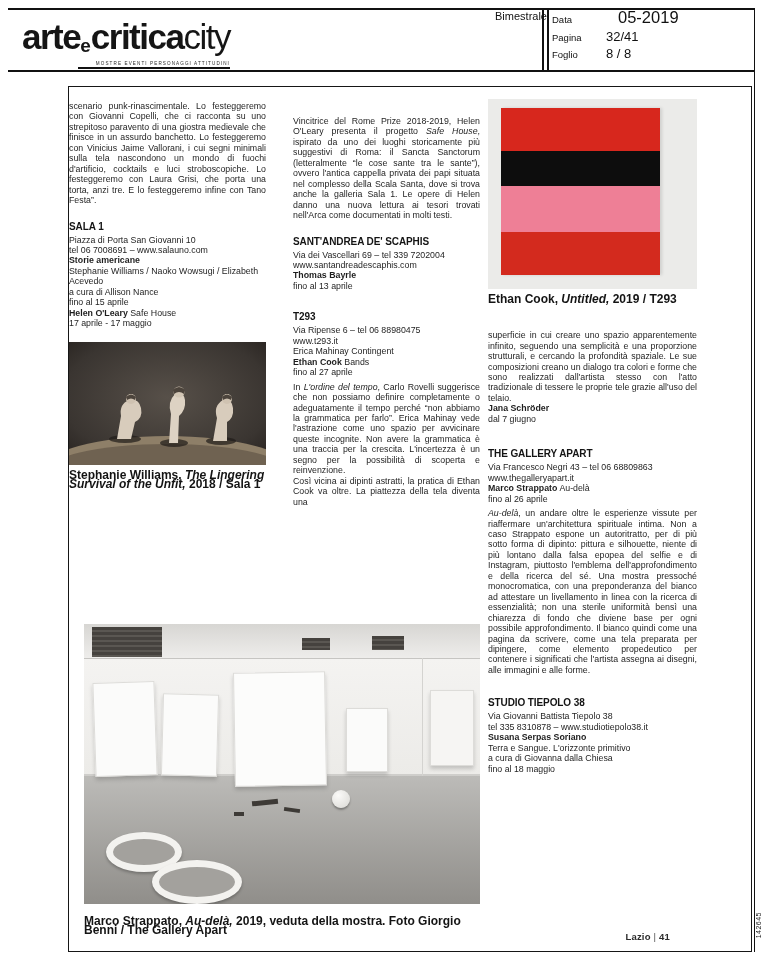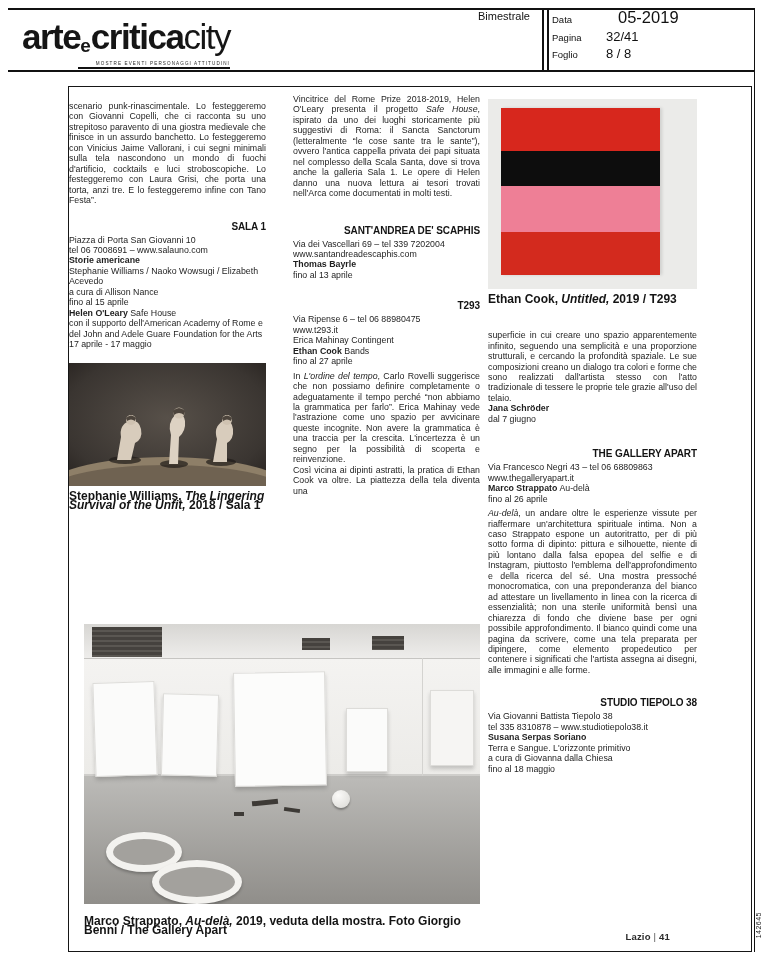--- a/index.html
+++ b/index.html
@@ -8,38 +8,38 @@
   .hline{position:absolute;background:#111;height:2px;}
   .vline{position:absolute;background:#111;width:1.5px;}
 
   
   .logo{position:absolute;left:22px;top:20px;width:230px;}
   .logo-row{font-size:35px;letter-spacing:-1.5px;color:#151515;white-space:nowrap;line-height:34px;}
   .logo-b{font-weight:bold;}
   .logo-e{font-weight:bold;font-size:19px;position:relative;top:3px;letter-spacing:0;}
   .logo-light{font-weight:normal;}
   .logo-tag{font-size:4.6px;letter-spacing:1.1px;color:#2a2a2a;text-align:right;width:152px;margin-left:56px;margin-top:1px;border-bottom:2px solid #111;padding-bottom:1px;}
-  .frequency{position:absolute;left:395px;top:10px;width:135px;text-align:right;font-size:11px;color:#111;}
+  .frequency{position:absolute;left:412px;top:10px;width:135px;text-align:right;font-size:11px;color:#111;}
   .meta{position:absolute;left:552px;top:8px;width:190px;}
   .meta-row{display:flex;align-items:baseline;margin-bottom:2px;}
   .meta-label{width:52px;font-size:9.5px;color:#111;}
   .meta-val-big{font-size:16.5px;color:#111;padding-left:14px;}
   .meta-val{font-size:13px;color:#111;padding-left:2px;}
 
   
   .frame{position:absolute;left:68px;top:86px;width:684px;height:866px;border:1.5px solid #161616;box-sizing:border-box;}
 
   .col{position:absolute;font-size:8.8px;line-height:10.45px;}
   .col1{left:69px;top:101px;width:197px;}
-  .col2{left:293px;top:94px;width:187px;}
+  .col2{left:293px;top:116px;width:187px;}
   .col3{left:488px;top:99px;width:209px;}
   .par{text-align:justify;margin:0 0 0 0;}
   .par+.par{margin-top:0;}
   .listing{margin-top:15px;}
-  .venue{font-size:10px;font-weight:bold;letter-spacing:-0.1px;line-height:12px;margin-bottom:2px;color:#141414;text-align:right;}
+  .venue{font-size:10px;font-weight:bold;letter-spacing:-0.1px;line-height:12px;margin-bottom:2px;color:#141414;}
   .lline{text-align:left;}
   .caption{font-size:12px;line-height:9.2px;font-weight:bold;color:#141414;margin-top:6px;text-align:left;}
 
   
   .fig1{margin-top:13px;width:197px;height:123px;position:relative;background:#2c2825;overflow:hidden;}
   
   .fig2{width:209px;height:190px;position:relative;background:#ebebe9;}
   .painting{position:absolute;left:13px;top:9px;width:159px;height:167px;display:flex;flex-direction:column;box-shadow:2px 0 3px rgba(0,0,0,0.12);}
   .stripe{width:100%;}
   
@@ -97,21 +97,20 @@
     <p class="par"><span>scenario punk-rinascimentale. Lo festeggeremo con Giovanni Copelli, che ci racconta su uno strepitoso paravento di una giostra medievale che finisce in un assurdo banchetto. Lo festeggeremo con Vinicius Jaime Vallorani, i cui segni minimali sulla tela nascondono un mondo di fuochi d'artificio, cocktails e luci stroboscopiche. Lo festeggeremo con Laura Grisi, che porta una torta, anzi tre. E lo festeggeremo infine con Tano Festa”.</span></p>
     <div class="listing">
       <div class="venue">SALA 1</div>
       <div class="lline"><span>Piazza di Porta San Giovanni 10</span></div>
       <div class="lline"><span>tel 06 7008691 – www.salauno.com</span></div>
       <div class="lline"><span style="font-weight: bold;">Storie americane</span></div>
       <div class="lline"><span>Stephanie Williams / Naoko Wowsugi / Elizabeth Acevedo</span></div>
       <div class="lline"><span>a cura di Allison Nance</span></div>
       <div class="lline"><span>fino al 15 aprile</span></div>
       <div class="lline"><span style="font-weight: bold;">Helen O'Leary</span><span> Safe House</span></div>
-      <div class="lline"><span>con il supporto dell'American Academy of Rome e del John and Adele Guare Foundation for the Arts</span></div>
       <div class="lline"><span>17 aprile - 17 maggio</span></div>
     </div>
 
     <div class="fig1">
       <svg width="197" height="123">
         <defs>
           <radialGradient id="bgl" cx="50%" cy="45%" r="75%">
             <stop offset="0%" stop-color="#575049"></stop>
               <stop offset="70%" stop-color="#3a3531"></stop>
               <stop offset="100%" stop-color="#241f1c"></stop>
@@ -135,21 +134,21 @@
         <path d="M144 99 L148 76 Q144 64 154 58 Q163 56 164 66 Q165 76 158 80 L158 99 Z" fill="#d8ccbc"></path>
         <circle cx="158" cy="57" r="5" fill="#cfc2b1"></circle>
           <path d="M153 55 Q158 50 163 55 L162 58 Q158 55 154 58 Z" fill="#4c443c"></path>
       </svg>
     </div>
     <div class="caption"><span style="font-weight: bold;">Stephanie Williams, </span><span style="font-weight: bold; font-style: italic;">The Lingering Survival of the Unfit,</span><span style="font-weight: bold;"> 2018 / Sala 1</span></div>
   </div>
 
   <div class="col col2">
     <p class="par"><span>Vincitrice del Rome Prize 2018-2019, Helen O'Leary presenta il progetto </span><span style="font-style: italic;">Safe House</span><span>, ispirato da uno dei luoghi storicamente più suggestivi di Roma: il Sancta Sanctorum (letteralmente “le cose sante tra le sante”), ovvero l'antica cappella privata dei papi situata nel complesso della Scala Santa, dove si trova anche la galleria Sala 1. Le opere di Helen danno una nuova lettura ai tesori trovati nell'Arca come documentati in molti testi.</span></p>
-    <div class="listing" style="margin-top:26px;">
+    <div class="listing" style="margin-top:15px;">
       <div class="venue">SANT'ANDREA DE' SCAPHIS</div>
       <div class="lline"><span>Via dei Vascellari 69 – tel 339 7202004</span></div>
       <div class="lline"><span>www.santandreadescaphis.com</span></div>
       <div class="lline"><span style="font-weight: bold;">Thomas Bayrle</span></div>
       <div class="lline"><span>fino al 13 aprile</span></div>
     </div>
     <div class="listing" style="margin-top:20px;">
       <div class="venue">T293</div>
       <div class="lline"><span>Via Ripense 6 – tel 06 88980475</span></div>
       <div class="lline"><span>www.t293.it</span></div>

